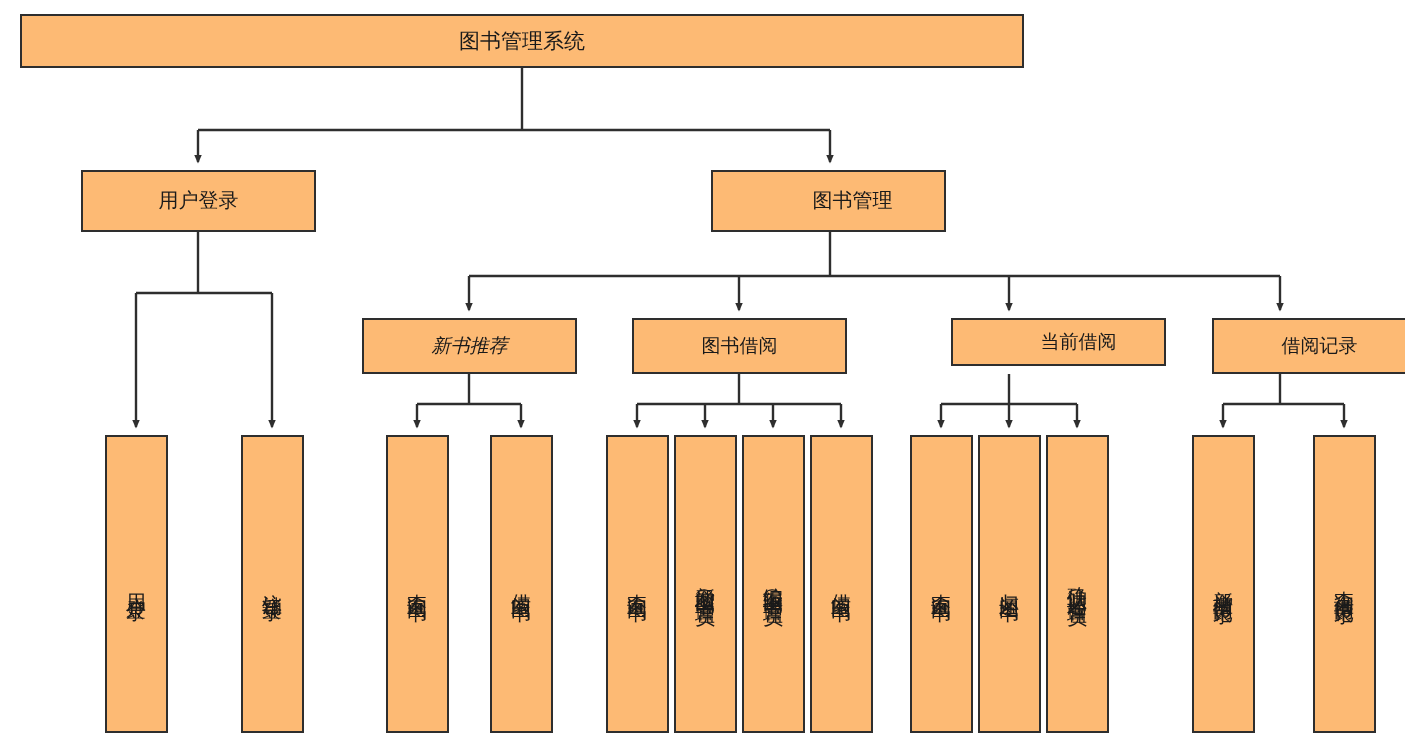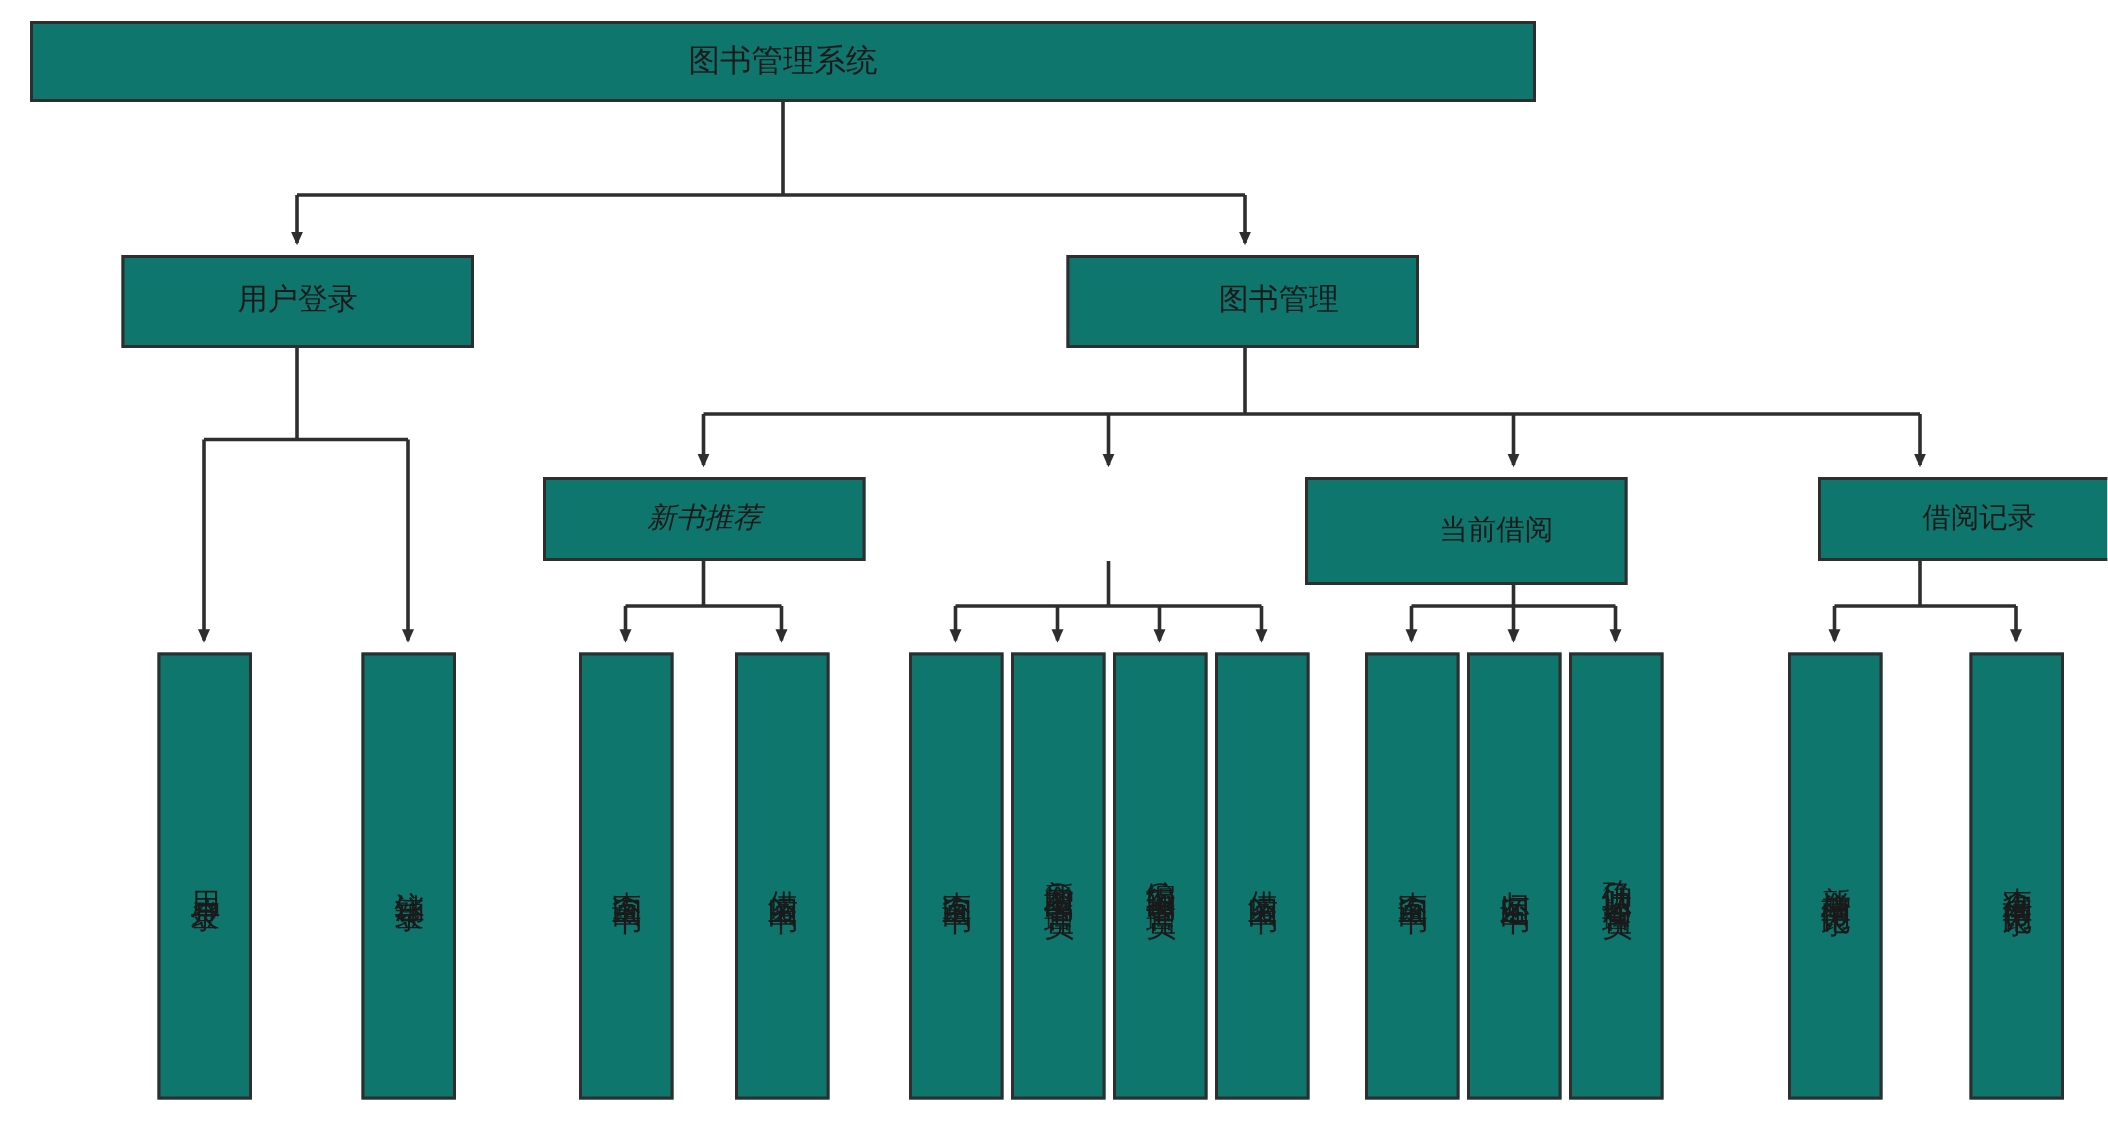--- a/index.html
+++ b/index.html
@@ -21,21 +21,21 @@
     position: absolute;
     left: 0;
     top: 0;
     width: 1405px;
     height: 747px;
     pointer-events: none;
   }
   .node {
     position: absolute;
     box-sizing: border-box;
-    background: #0f766e;
+    background: #fdba74;
     border: 2px solid #2e2e2e;
     display: flex;
     align-items: center;
     justify-content: center;
     color: #1a1a1a;
   }
   .node .lbl {
     display: block;
     text-align: center;
     line-height: 1.18;
@@ -131,21 +131,24 @@
   <div class="node node-l2" style="left:81px; top:170px; width:235px; height:62px;">
     <span class="lbl">用户登录</span>
   </div>
   <div class="node node-l2" style="left:711px; top:170px; width:235px; height:62px;padding-left:48px;">
     <span class="lbl">图书管理</span>
   </div>
 
   <div class="node node-l3" style="left:362px; top:318px; width:215px; height:56px;font-style:italic;">
     <span class="lbl">新书推荐</span>
   </div>
-  <div class="node node-l3" style="left:870px; top:318px; width:215px; height:72px;padding-left:40px;">
+  <div class="node node-l3" style="left:632px; top:318px; width:215px; height:56px;">
+    <span class="lbl">图书借阅</span>
+  </div>
+  <div class="node node-l3" style="left:951px; top:318px; width:215px; height:48px;padding-left:40px;">
     <span class="lbl">当前借阅</span>
   </div>
   <div class="node node-l3" style="left:1172px; top:318px; width:215px; height:56px;margin-left:40px;">
     <span class="lbl">借阅记录</span>
   </div>
 
   <div class="node node-leaf" style="left:105px; top:435px; width:63px; height:298px;">
     <span class="lbl">用户登录</span>
   </div>
   <div class="node node-leaf" style="left:241px; top:435px; width:63px; height:298px;">

